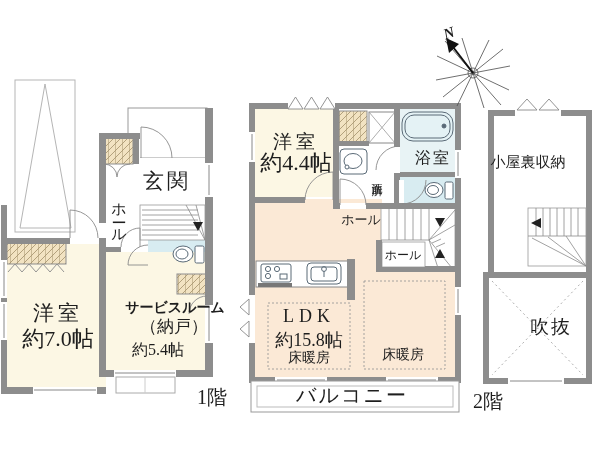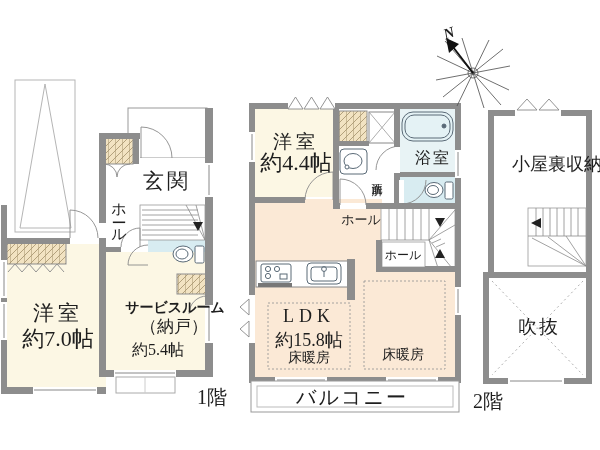--- a/index.html
+++ b/index.html
@@ -287,20 +287,20 @@
   <div class="lbl" style="left:258px;top:132px;width:76px;font-size:19px;letter-spacing:4px;">洋室</div>
   <div class="lbl" style="left:251px;top:152px;width:90px;font-size:22px;">約4.4帖</div>
   <div class="lbl vert" style="left:371px;top:147px;height:56px;font-size:11px;letter-spacing:1px;">洗面所</div>
   <div class="lbl" style="left:407px;top:150px;width:52px;font-size:16px;letter-spacing:2px;">浴室</div>
   <div class="lbl" style="left:339px;top:213px;width:44px;font-size:13px;">ホール</div>
   <div class="lbl" style="left:383px;top:249px;width:40px;font-size:12px;">ホール</div>
   <div class="lbl" style="left:267px;top:307px;width:84px;font-size:18px;letter-spacing:5px;">LDK</div>
   <div class="lbl" style="left:263px;top:331px;width:92px;font-size:18px;">約15.8帖</div>
   <div class="lbl" style="left:277px;top:351px;width:64px;font-size:14px;">床暖房</div>
   <div class="lbl" style="left:371px;top:348px;width:64px;font-size:14px;">床暖房</div>
-  <div class="lbl" style="left:292px;top:387px;width:120px;font-size:20px;letter-spacing:2px;">バルコニー</div>
+  <div class="lbl" style="left:292px;top:387px;width:120px;font-size:20px;letter-spacing:2px;font-family:Liberation Mono, monospace;">バルコニー</div>
   <div class="lbl" style="left:458px;top:391px;width:60px;font-size:20px;">2階</div>
 
-  <div class="lbl" style="left:512px;top:155px;width:88px;font-size:18px;">小屋裏収納</div>
-  <div class="lbl" style="left:506px;top:317px;width:66px;font-size:19px;letter-spacing:2px;">吹抜</div>
+  <div class="lbl" style="left:484px;top:155px;width:88px;font-size:15px;">小屋裏収納</div>
+  <div class="lbl" style="left:506px;top:317px;width:66px;font-size:19px;letter-spacing:2px;text-align:right;">吹抜</div>
 
   <div class="lbl" style="left:439px;top:26px;width:20px;font-size:15px;font-weight:bold;font-style:italic;transform:rotate(-20deg);">N</div>
 </div>
 
 </body></html>

